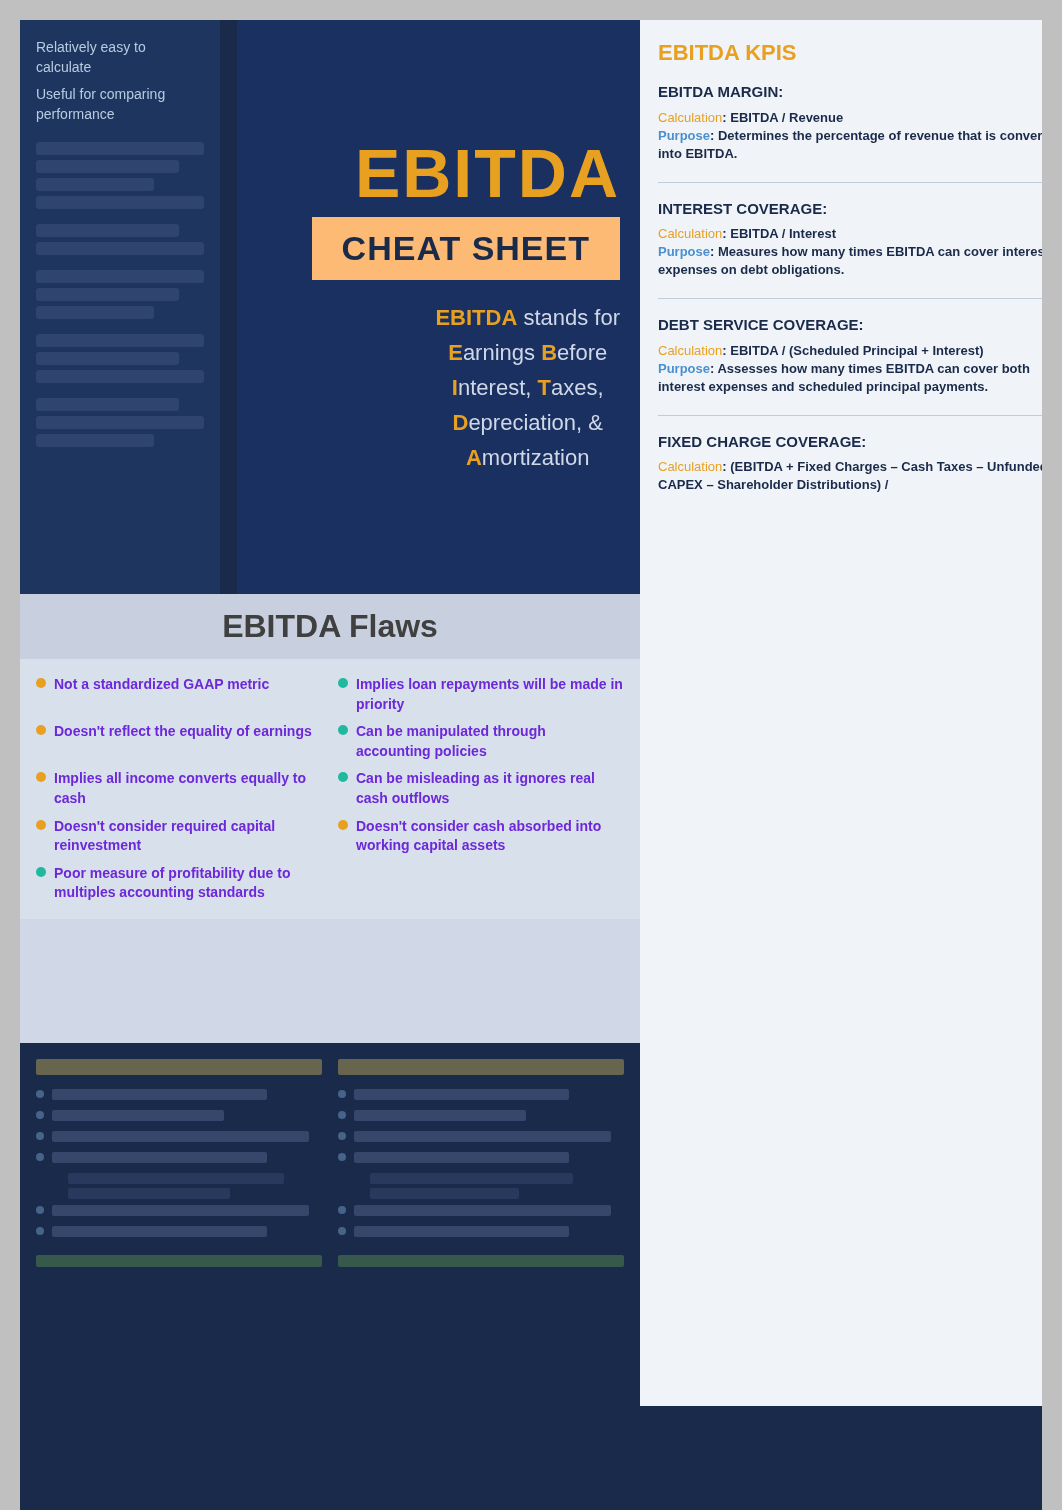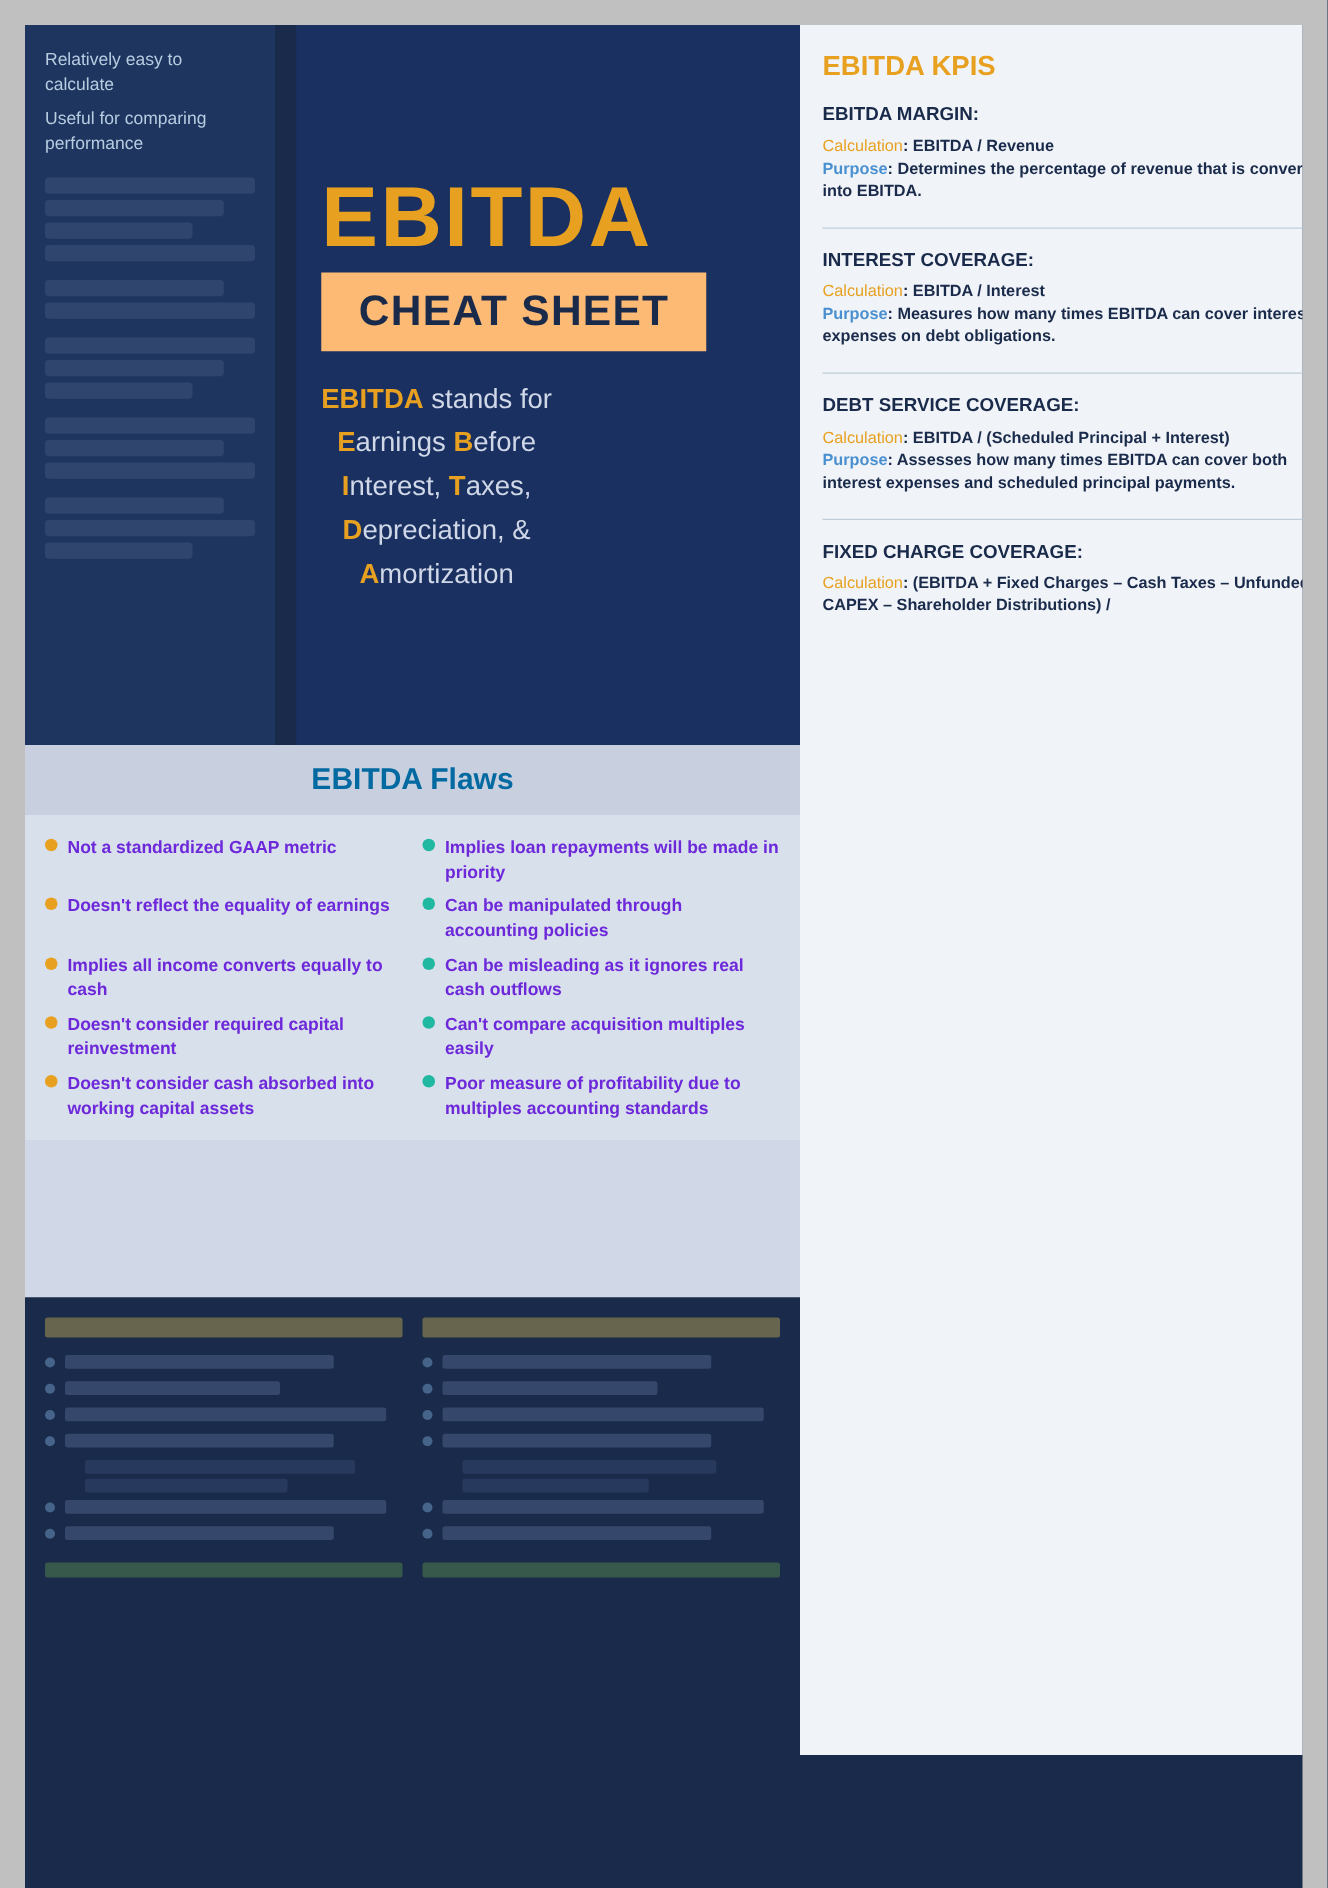--- a/index.html
+++ b/index.html
@@ -59,21 +59,21 @@
     }
 
     .blurred-block.short { width: 70%; }
     .blurred-block.medium { width: 85%; }
     .blurred-block.long { width: 100%; }
 
     .center-title-area {
       background: #1a3060;
       display: flex;
       flex-direction: column;
-      align-items: flex-start;
+      align-items: flex-end;
       justify-content: center;
       padding: 20px;
     }
 
     .ebitda-main-title {
       font-size: 68px;
       font-weight: 900;
       color: #e8a020;
       letter-spacing: 2px;
       text-align: center;
@@ -180,23 +180,23 @@
       background: #d0d8e8;
     }
 
     .flaws-header {
       background: #c8d0e0;
       padding: 14px 20px;
       text-align: center;
     }
 
     .flaws-title {
-      font-size: 24px;
+      font-size: 32px;
       font-weight: 900;
-      color: #0369a1;
+      color: #404040;
     }
 
     .flaws-grid {
       display: grid;
       grid-template-columns: 1fr 1fr;
       padding: 16px 16px;
       gap: 8px 16px;
       background: #d8e0ec;
     }
 
@@ -409,24 +409,20 @@
       </div>
       <div class="flaw-item">
         <div class="flaw-bullet bullet-teal"></div>
         <span>Can be misleading as it ignores real cash outflows</span>
       </div>
       <div class="flaw-item">
         <div class="flaw-bullet bullet-orange"></div>
         <span>Doesn't consider required capital reinvestment</span>
       </div>
       <div class="flaw-item">
-        <div class="flaw-bullet bullet-teal"></div>
-        <span>Can't compare acquisition multiples easily</span>
-      </div>
-      <div class="flaw-item">
         <div class="flaw-bullet bullet-orange"></div>
         <span>Doesn't consider cash absorbed into working capital assets</span>
       </div>
       <div class="flaw-item">
         <div class="flaw-bullet bullet-teal"></div>
         <span>Poor measure of profitability due to multiples accounting standards</span>
       </div>
     </div>
   </div>
 

